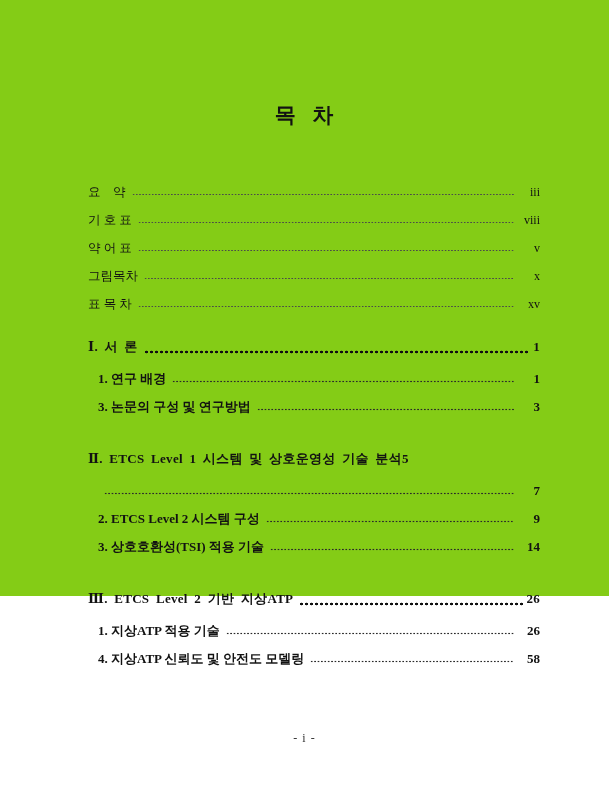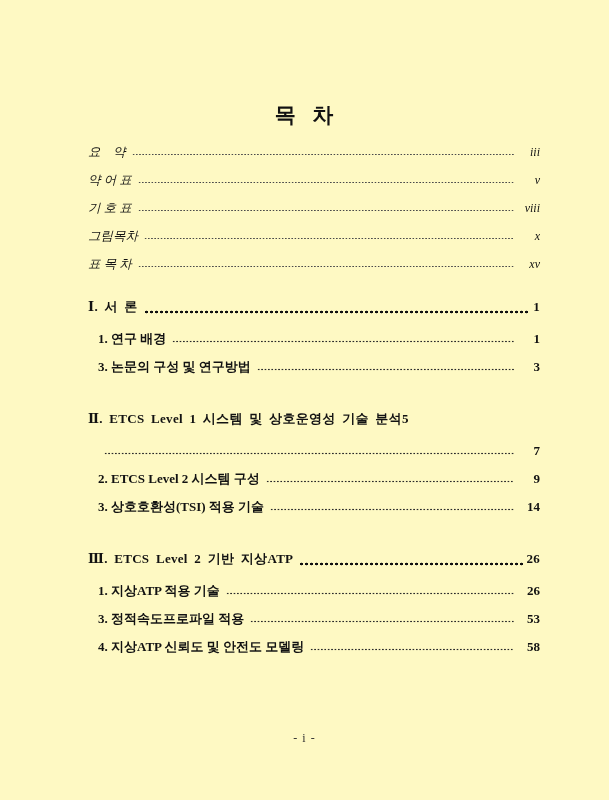--- a/index.html
+++ b/index.html
@@ -10,37 +10,36 @@
   body {
     width: 609px;
     height: 800px;
     font-family: "Liberation Serif", "DejaVu Serif", serif;
     color: #121212;
     overflow: hidden;
   }
   .page {
     position: relative;
     width: 609px;
-    height: 800px;
+    height: 596px;
     box-sizing: border-box;
     padding: 103px 69px 16px 88px;
-    background: #fef9c3;
+    background: #84cc16;
   }
   .doc-title {
     margin: 0 0 0 -18px;
     text-align: center;
     font-size: 21px;
     font-weight: 700;
     letter-spacing: 2px;
     white-space: pre;
     line-height: 25px;
   }
   .front-matter {
-    margin-top: 18px;
-    font-style: italic;
+    margin-top: 58px;
   }
   .toc-entry {
     display: flex;
     align-items: flex-end;
   }
   .toc-entry .label {
     white-space: pre;
   }
   .toc-entry .pagenum {
     text-align: right;
@@ -126,28 +125,28 @@
 <div class="page">
   <h1 class="doc-title">목  차</h1>
 
   <div class="front-matter">
       <div class="toc-entry front-entry">
         <span class="label">요    약</span>
         <span class="leader"></span>
         <span class="pagenum">iii</span>
       </div>
       <div class="toc-entry front-entry">
+        <span class="label">기 호 표</span>
+        <span class="leader"></span>
+        <span class="pagenum">viii</span>
+      </div>
+      <div class="toc-entry front-entry">
         <span class="label">약 어 표</span>
         <span class="leader"></span>
         <span class="pagenum">v</span>
-      </div>
-      <div class="toc-entry front-entry">
-        <span class="label">기 호 표</span>
-        <span class="leader"></span>
-        <span class="pagenum">viii</span>
       </div>
       <div class="toc-entry front-entry">
         <span class="label">그림목차</span>
         <span class="leader"></span>
         <span class="pagenum">x</span>
       </div>
       <div class="toc-entry front-entry">
         <span class="label">표 목 차</span>
         <span class="leader"></span>
         <span class="pagenum">xv</span>
@@ -202,25 +201,20 @@
           <span class="leader"></span>
           <span class="pagenum">26</span>
         </div>
         <div class="chapter-items">
           <div class="toc-entry sub-entry">
             <span class="label">1. 지상ATP 적용 기술</span>
             <span class="leader"></span>
             <span class="pagenum">26</span>
           </div>
           <div class="toc-entry sub-entry">
-            <span class="label">3. 정적속도프로파일 적용</span>
-            <span class="leader"></span>
-            <span class="pagenum">53</span>
-          </div>
-          <div class="toc-entry sub-entry">
             <span class="label">4. 지상ATP 신뢰도 및 안전도 모델링</span>
             <span class="leader"></span>
             <span class="pagenum">58</span>
           </div>
         </div>
       </div>
     </div>
 
   <div class="page-footer">- i -</div>
 </div>

